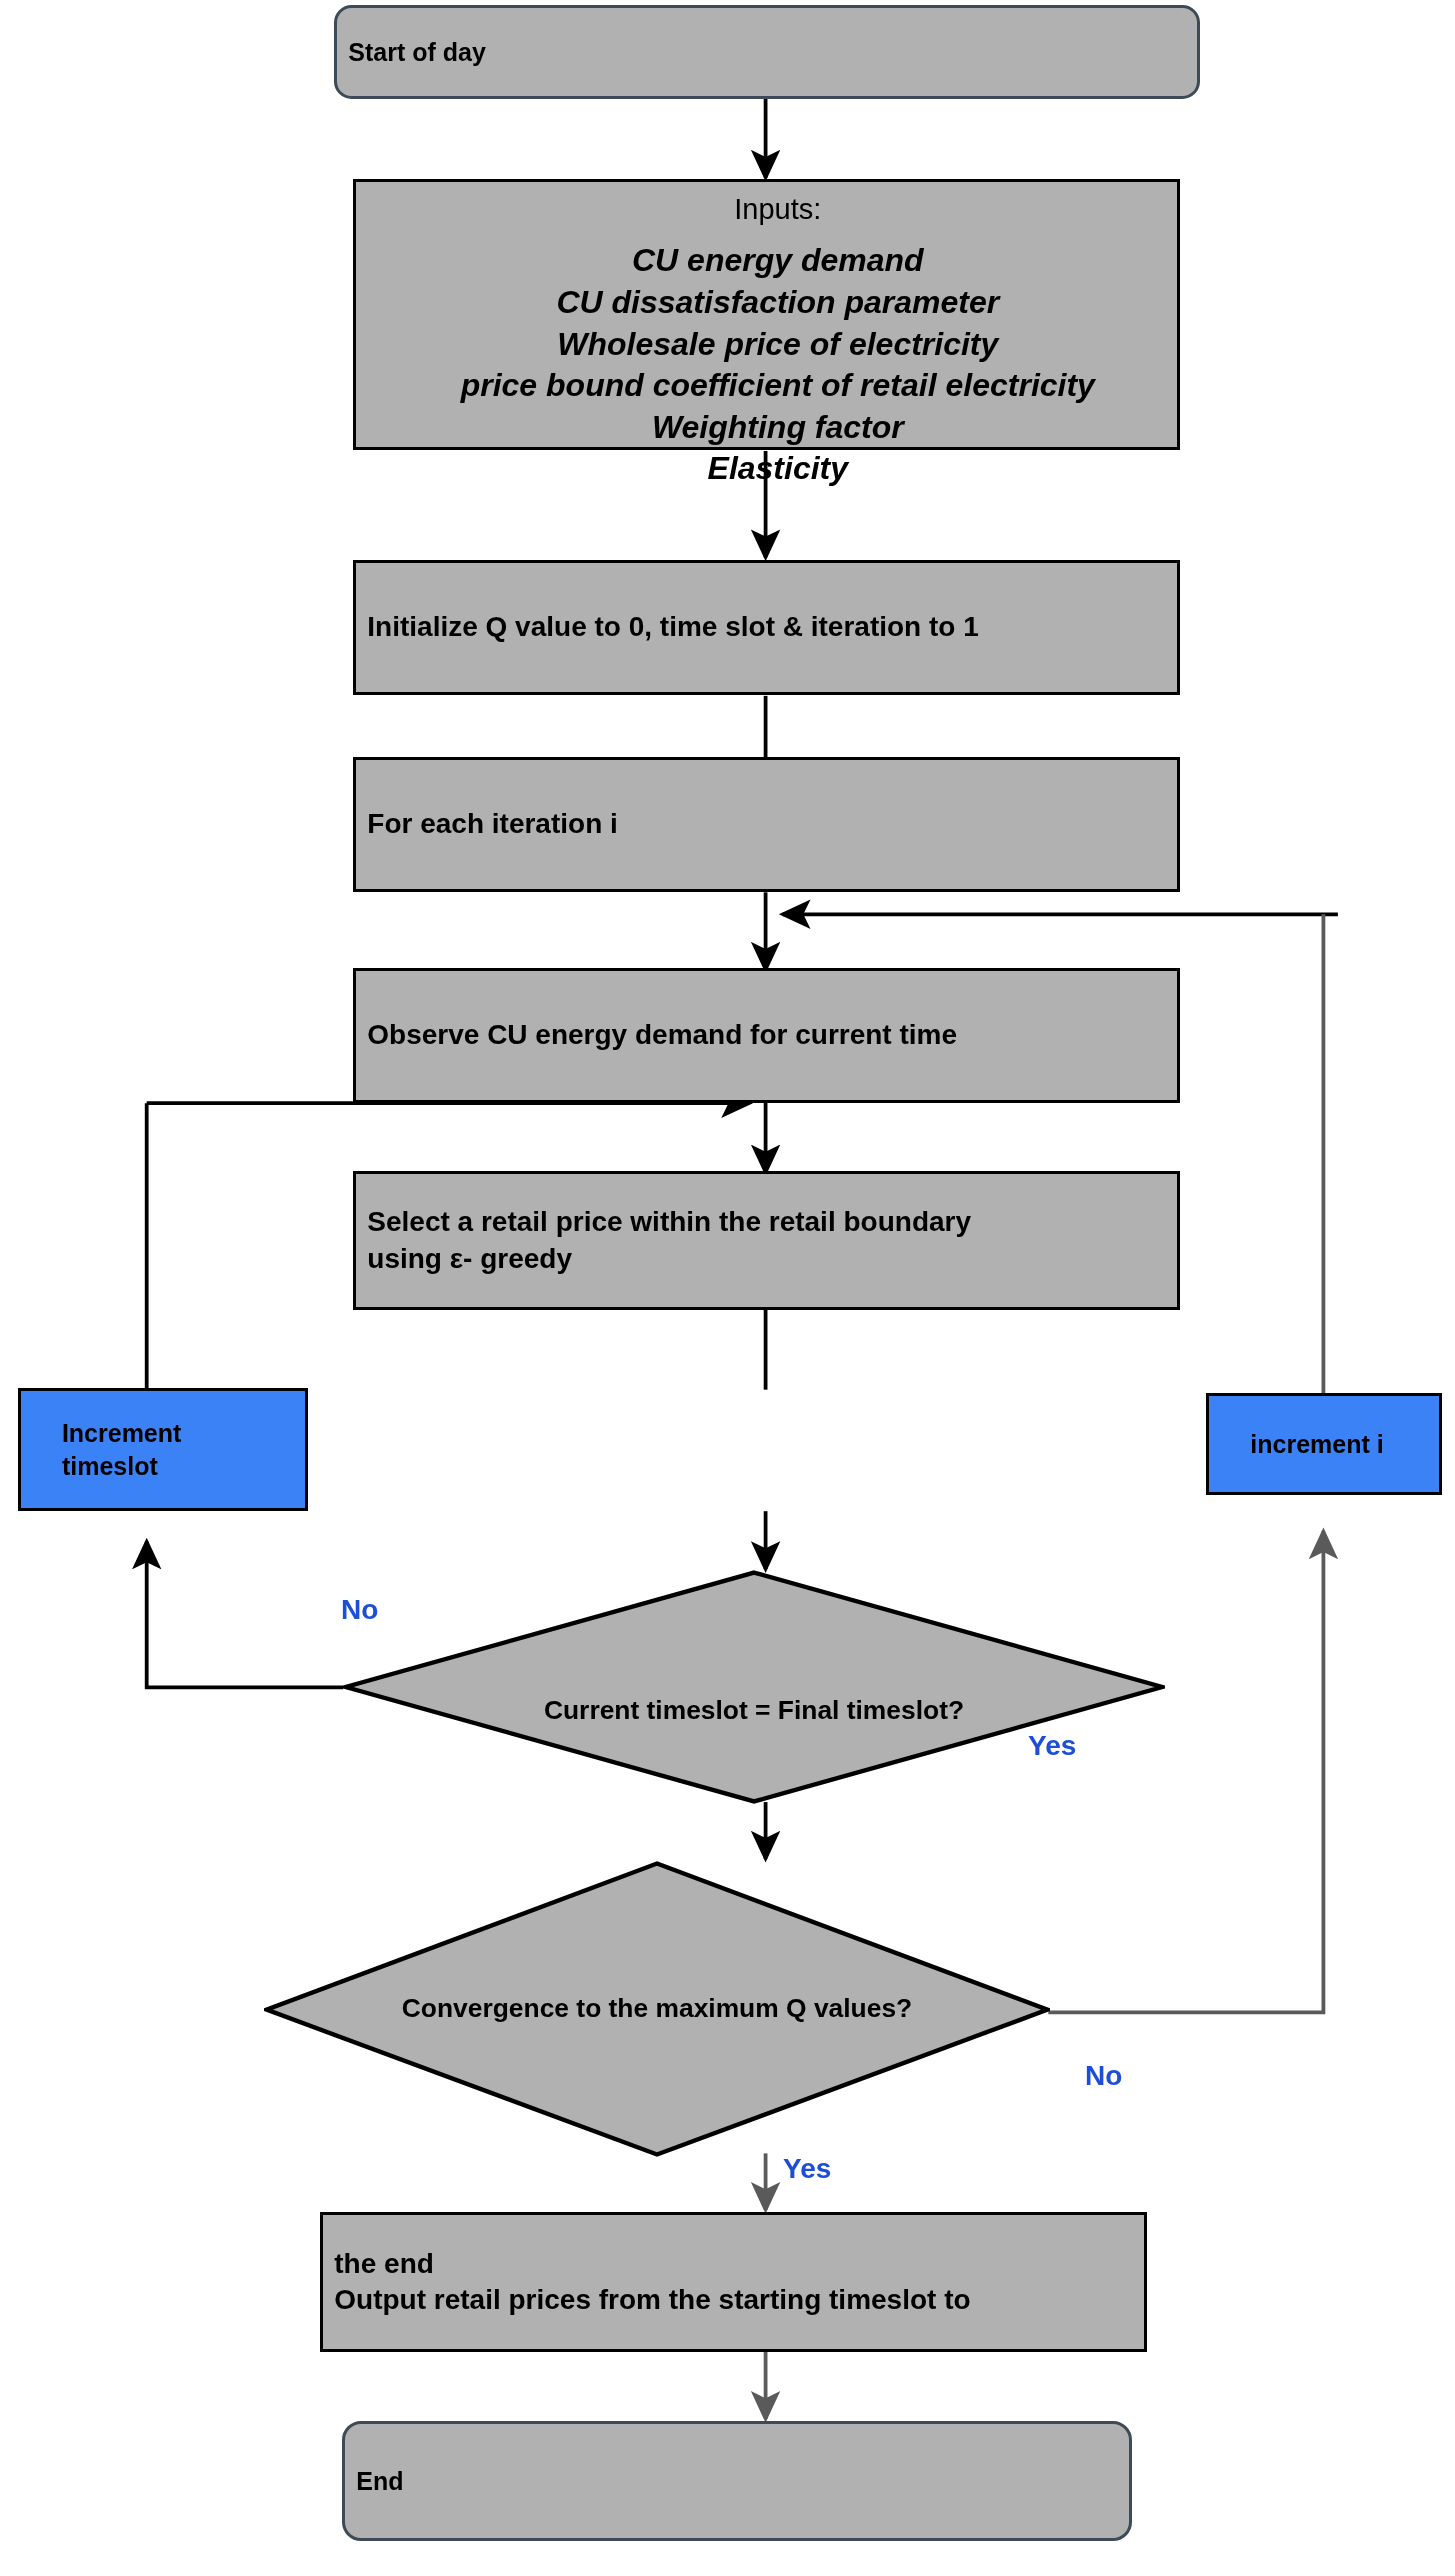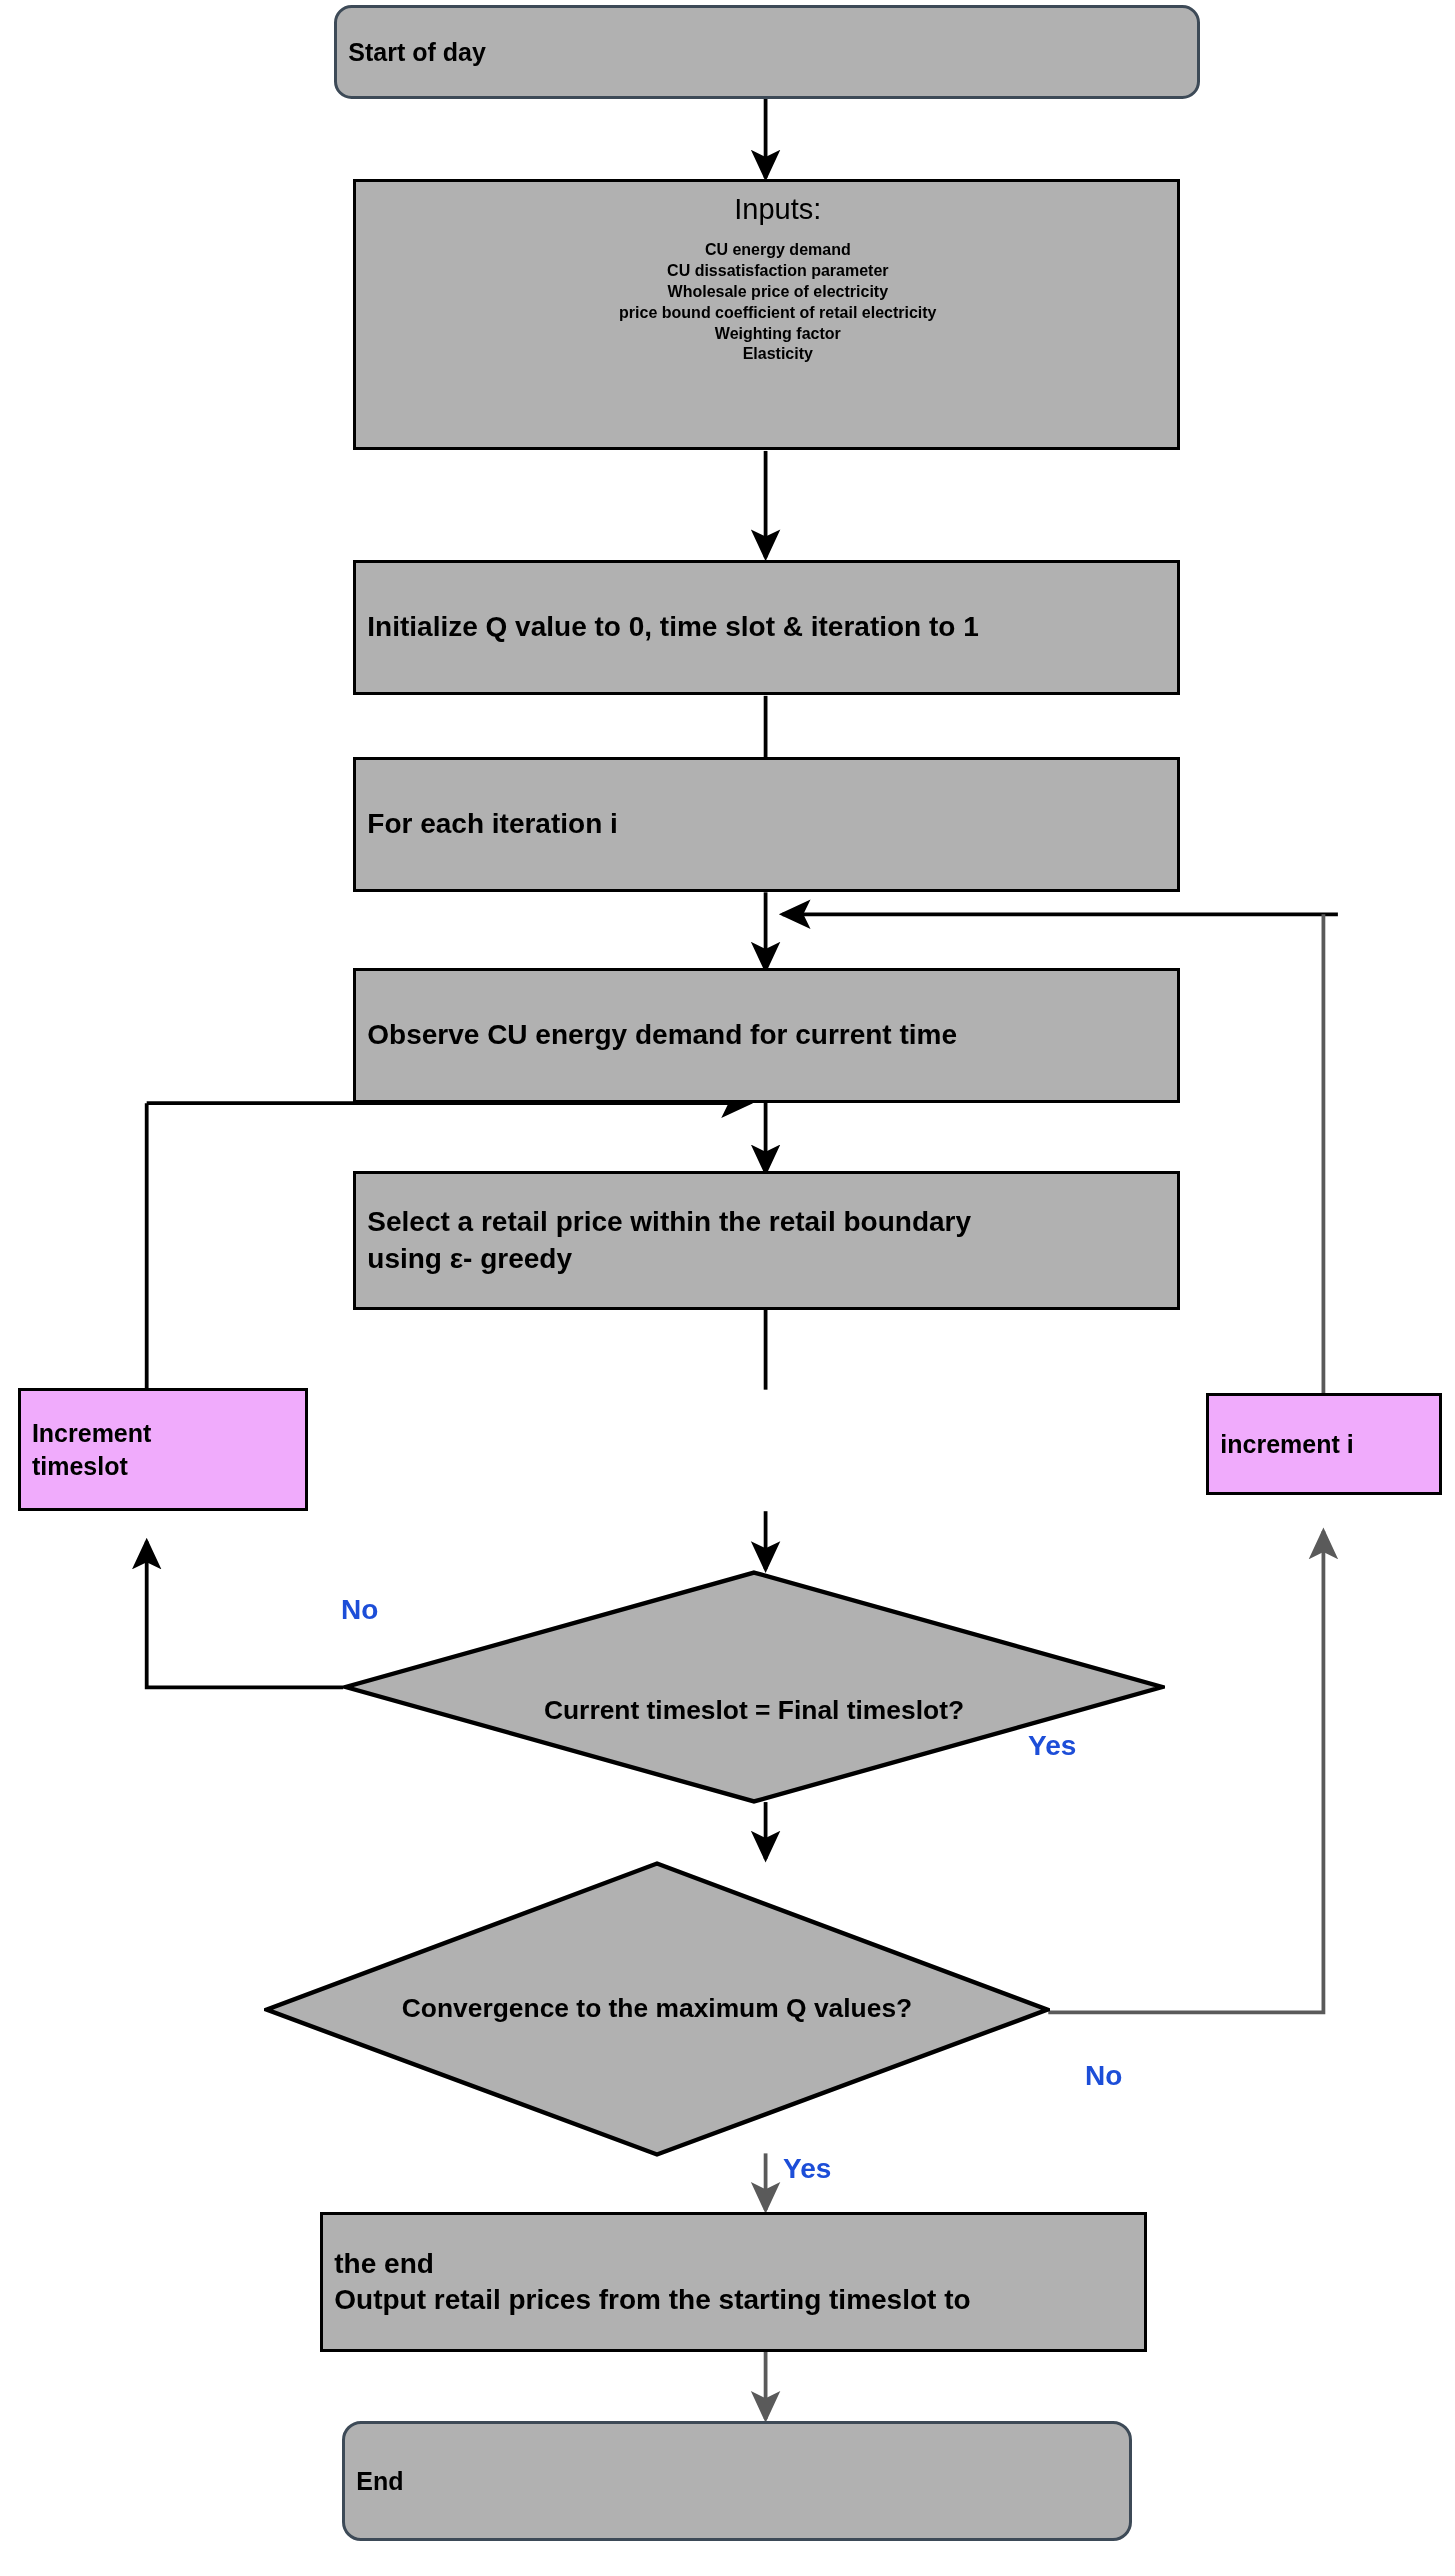--- a/index.html
+++ b/index.html
@@ -36,27 +36,28 @@
     line-height: 1.30;
     z-index: 3;
   }
   .node .inner { padding: 0 11.3px; width: 100%; }
   .terminator {
     border: 3.1px solid #3d4a57;
     border-radius: 17.6px;
   }
   .small-node {
     border: 3.1px solid #000000;
-    background: #f0abfc;
+    background: #3b82f6;
+    padding-left: 30px;
   }
   .t-start   { font-size: 25px; font-weight: bold; }
   .t-big     { font-size: 28px; font-weight: bold; }
   .t-small   { font-size: 25px; font-weight: bold; }
   .t-inputs-title { font-size: 29px; font-weight: normal; margin-bottom: 12px; }
-  .t-inputs-line  { font-size: 16px; font-weight: bold; }
+  .t-inputs-line  { font-size: 32px; font-style: italic; font-weight: bold; }
 
   .diamond-wrap {
     position: absolute;
     z-index: 3;
   }
   .diamond-wrap svg { position: absolute; left:0; top:0; }
   .diamond-label {
     position: absolute;
     left: 0; right: 0;
     text-align: center;

